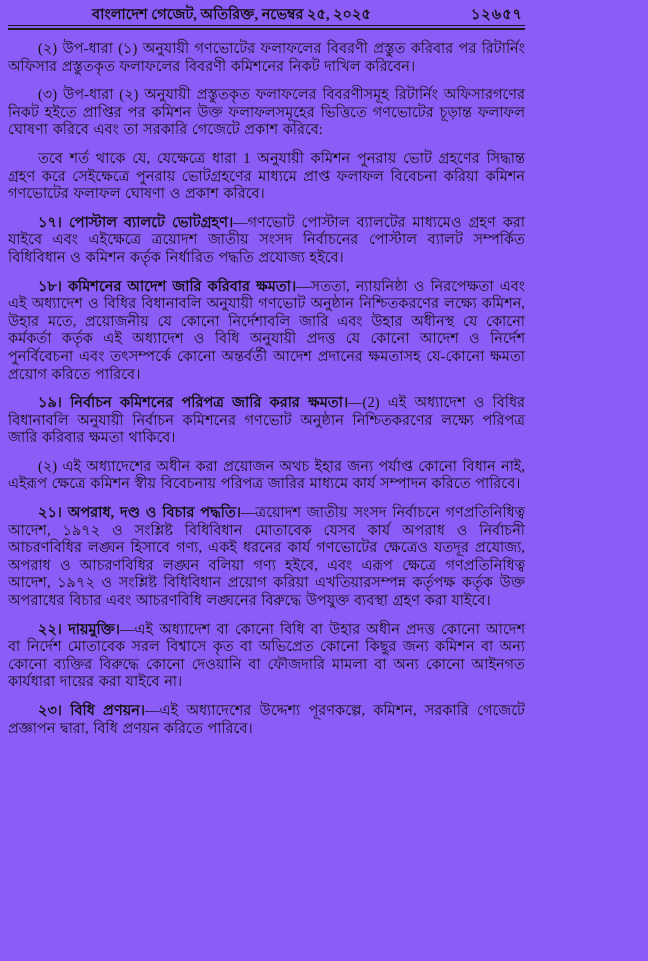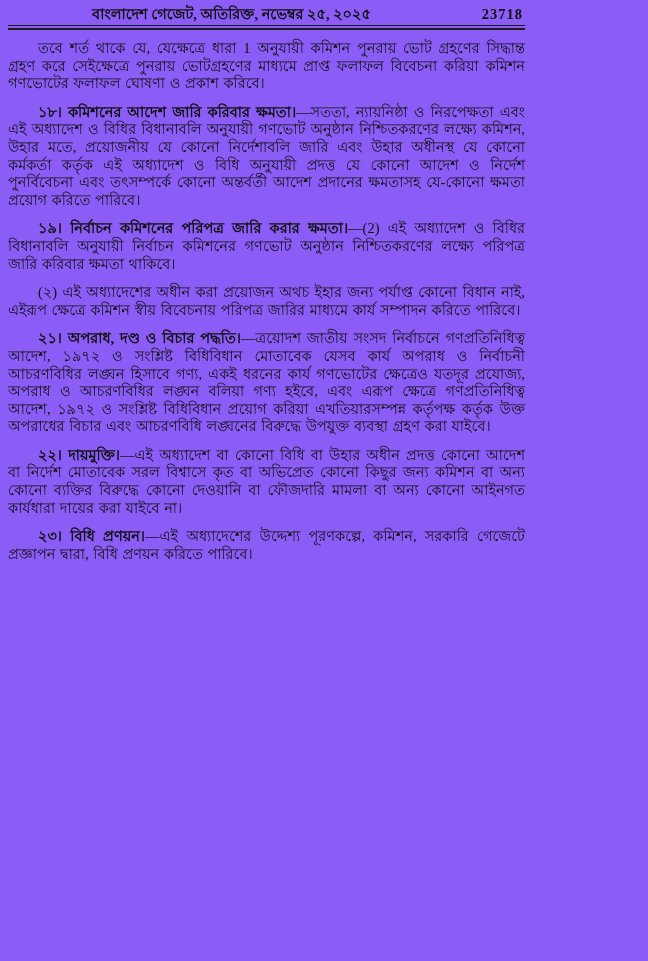--- a/index.html
+++ b/index.html
@@ -63,27 +63,30 @@
   }
 </style>
 </head>
 <body>
 
 <div class="page">
   <div class="column">
 
     <div class="gz-header">
       <span class="title">বাংলাদেশ গেজেট, অতিরিক্ত, নভেম্বর ২৫, ২০২৫</span>
-      <span class="pageno">23718</span>
+      <span class="pageno">১২৬৫৭</span>
     </div>
 
     <div class="double-rule"></div>
 
     <div class="content">
+      <p><span class="lead"></span><span>(২) উপ-ধারা (১) অনুযায়ী গণভোটের ফলাফলের বিবরণী প্রস্তুত করিবার পর রিটার্নিং অফিসার প্রস্তুতকৃত ফলাফলের বিবরণী কমিশনের নিকট দাখিল করিবেন।</span></p>
+      <p><span class="lead"></span><span>(৩) উপ-ধারা (২) অনুযায়ী প্রস্তুতকৃত ফলাফলের বিবরণীসমূহ রিটার্নিং অফিসারগণের নিকট হইতে প্রাপ্তির পর কমিশন উক্ত ফলাফলসমূহের ভিত্তিতে গণভোটের চূড়ান্ত ফলাফল ঘোষণা করিবে এবং তা সরকারি গেজেটে প্রকাশ করিবে:</span></p>
       <p><span class="lead"></span><span>তবে শর্ত থাকে যে, যেক্ষেত্রে ধারা 1 অনুযায়ী কমিশন পুনরায় ভোট গ্রহণের সিদ্ধান্ত গ্রহণ করে সেইক্ষেত্রে পুনরায় ভোটগ্রহণের মাধ্যমে প্রাপ্ত ফলাফল বিবেচনা করিয়া কমিশন গণভোটের ফলাফল ঘোষণা ও প্রকাশ করিবে।</span></p>
+      <p><span class="lead">১৭। পোস্টাল ব্যালটে ভোটগ্রহণ।</span><span>—গণভোট পোস্টাল ব্যালটের মাধ্যমেও গ্রহণ করা যাইবে এবং এইক্ষেত্রে ত্রয়োদশ জাতীয় সংসদ নির্বাচনের পোস্টাল ব্যালট সম্পর্কিত বিধিবিধান ও কমিশন কর্তৃক নির্ধারিত পদ্ধতি প্রযোজ্য হইবে।</span></p>
       <p><span class="lead">১৮। কমিশনের আদেশ জারি করিবার ক্ষমতা।</span><span>—সততা, ন্যায়নিষ্ঠা ও নিরপেক্ষতা এবং এই অধ্যাদেশ ও বিধির বিধানাবলি অনুযায়ী গণভোট অনুষ্ঠান নিশ্চিতকরণের লক্ষ্যে কমিশন, উহার মতে, প্রয়োজনীয় যে কোনো নির্দেশাবলি জারি এবং উহার অধীনস্থ যে কোনো কর্মকর্তা কর্তৃক এই অধ্যাদেশ ও বিধি অনুযায়ী প্রদত্ত যে কোনো আদেশ ও নির্দেশ পুনর্বিবেচনা এবং তৎসম্পর্কে কোনো অন্তর্বর্তী আদেশ প্রদানের ক্ষমতাসহ যে-কোনো ক্ষমতা প্রয়োগ করিতে পারিবে।</span></p>
       <p><span class="lead">১৯। নির্বাচন কমিশনের পরিপত্র জারি করার ক্ষমতা।</span><span>—(2) এই অধ্যাদেশ ও বিধির বিধানাবলি অনুযায়ী নির্বাচন কমিশনের গণভোট অনুষ্ঠান নিশ্চিতকরণের লক্ষ্যে পরিপত্র জারি করিবার ক্ষমতা থাকিবে।</span></p>
       <p><span class="lead"></span><span>(২) এই অধ্যাদেশের অধীন করা প্রয়োজন অথচ ইহার জন্য পর্যাপ্ত কোনো বিধান নাই, এইরূপ ক্ষেত্রে কমিশন স্বীয় বিবেচনায় পরিপত্র জারির মাধ্যমে কার্য সম্পাদন করিতে পারিবে।</span></p>
       <p><span class="lead">২১। অপরাধ, দণ্ড ও বিচার পদ্ধতি।</span><span>—ত্রয়োদশ জাতীয় সংসদ নির্বাচনে গণপ্রতিনিধিত্ব আদেশ, ১৯৭২ ও সংশ্লিষ্ট বিধিবিধান মোতাবেক যেসব কার্য অপরাধ ও নির্বাচনী আচরণবিধির লঙ্ঘন হিসাবে গণ্য, একই ধরনের কার্য গণভোটের ক্ষেত্রেও যতদূর প্রযোজ্য, অপরাধ ও আচরণবিধির লঙ্ঘন বলিয়া গণ্য হইবে, এবং এরূপ ক্ষেত্রে গণপ্রতিনিধিত্ব আদেশ, ১৯৭২ ও সংশ্লিষ্ট বিধিবিধান প্রয়োগ করিয়া এখতিয়ারসম্পন্ন কর্তৃপক্ষ কর্তৃক উক্ত অপরাধের বিচার এবং আচরণবিধি লঙ্ঘনের বিরুদ্ধে উপযুক্ত ব্যবস্থা গ্রহণ করা যাইবে।</span></p>
       <p><span class="lead">২২। দায়মুক্তি।</span><span>—এই অধ্যাদেশ বা কোনো বিধি বা উহার অধীন প্রদত্ত কোনো আদেশ বা নির্দেশ মোতাবেক সরল বিশ্বাসে কৃত বা অভিপ্রেত কোনো কিছুর জন্য কমিশন বা অন্য কোনো ব্যক্তির বিরুদ্ধে কোনো দেওয়ানি বা ফৌজদারি মামলা বা অন্য কোনো আইনগত কার্যধারা দায়ের করা যাইবে না।</span></p>
       <p><span class="lead">২৩। বিধি প্রণয়ন।</span><span>—এই অধ্যাদেশের উদ্দেশ্য পূরণকল্পে, কমিশন, সরকারি গেজেটে প্রজ্ঞাপন দ্বারা, বিধি প্রণয়ন করিতে পারিবে।</span></p>
     </div>
 
   </div>
 </div>

